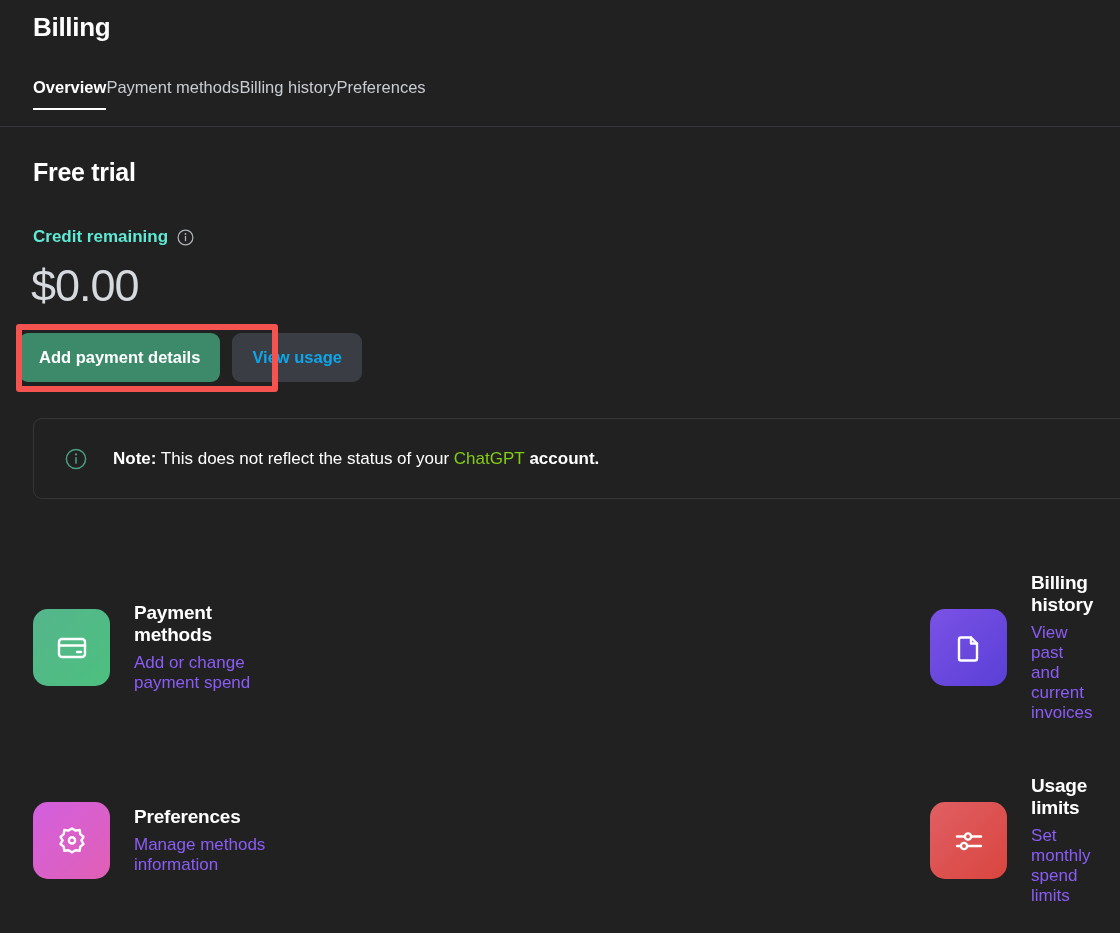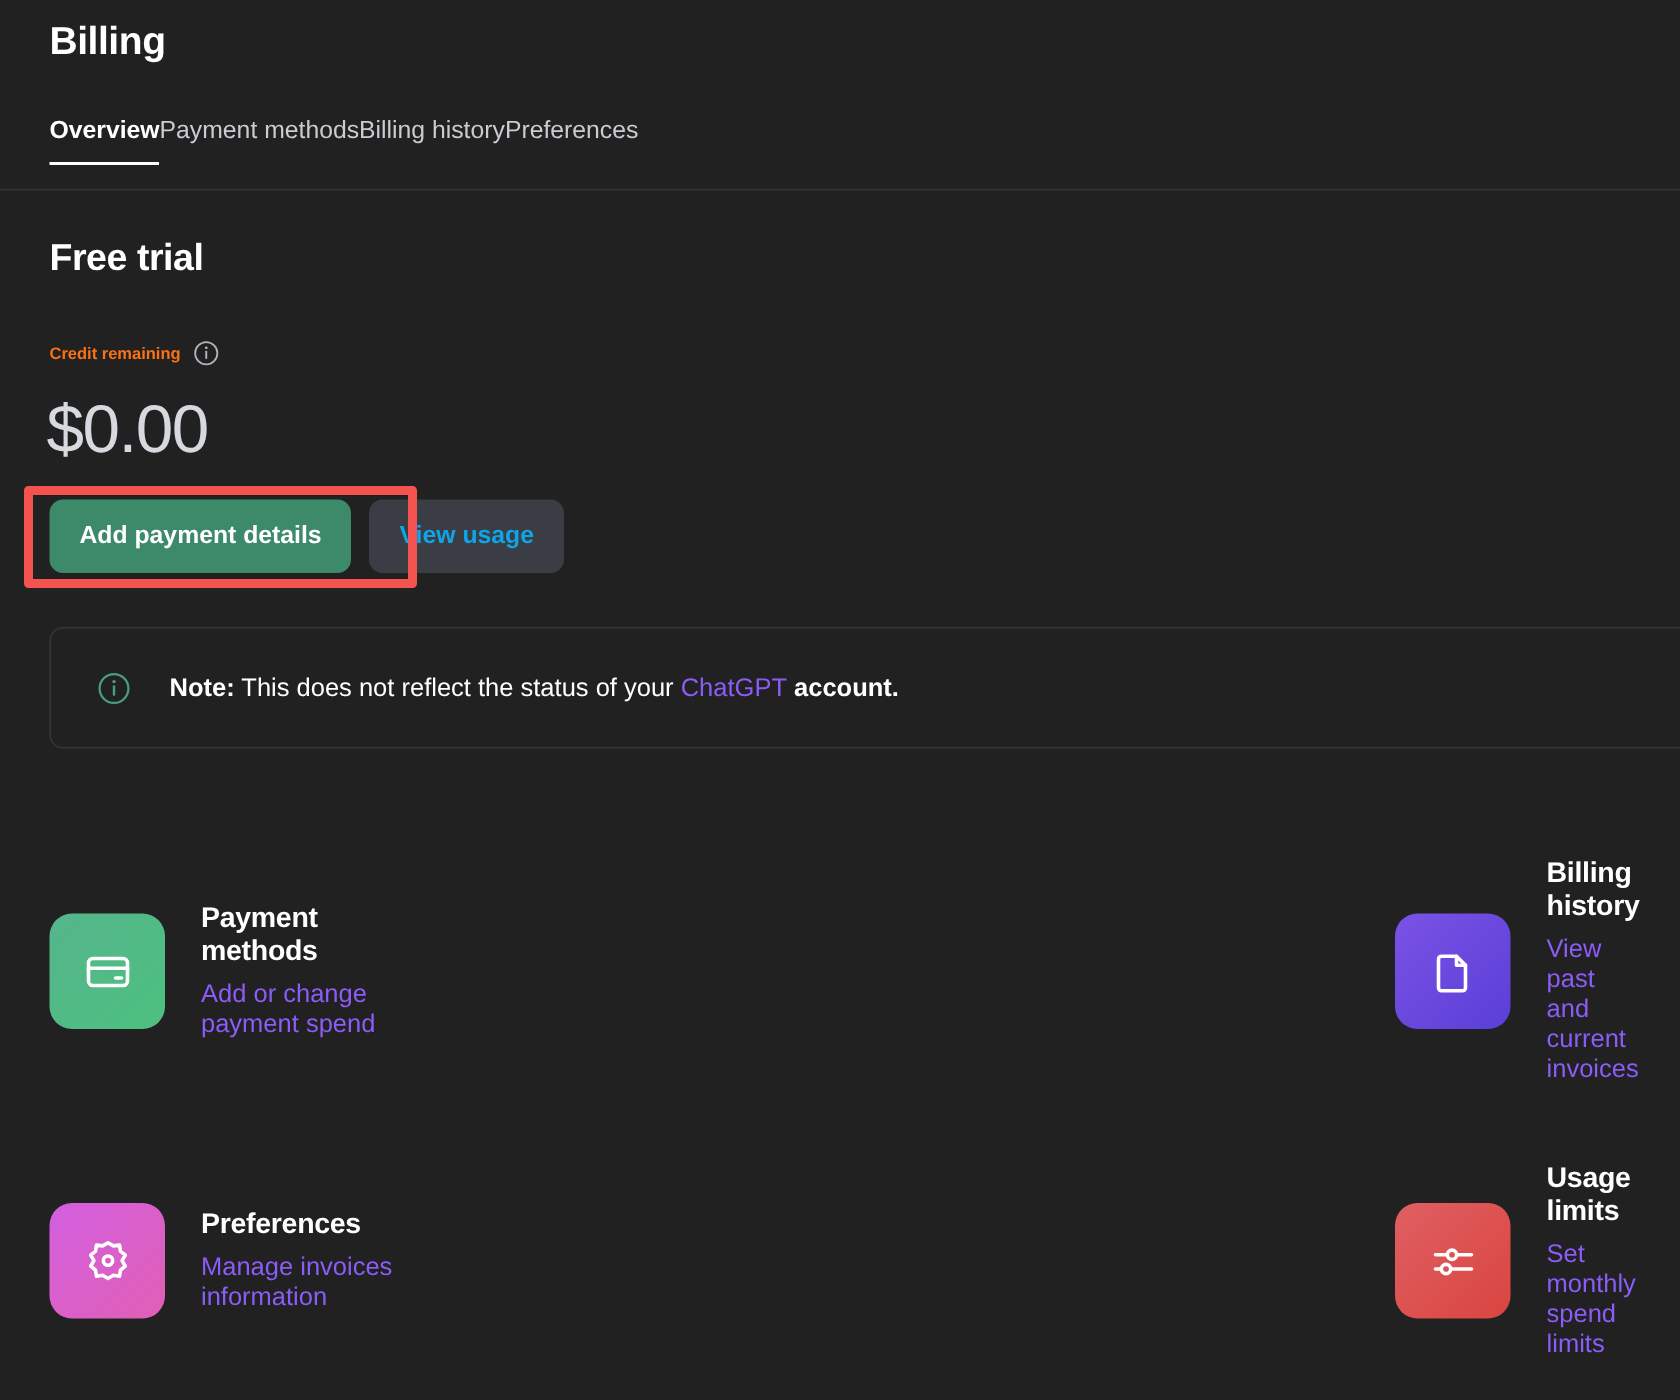--- a/index.html
+++ b/index.html
@@ -65,42 +65,42 @@
     letter-spacing: -0.3px;
   }
   .credit-row {
     position: absolute;
     left: 33px; top: 227px;
     display: flex;
     align-items: center;
     gap: 9px;
   }
   .credit-label {
-    font-size: 11px;
-    font-weight: bold;
-    color: #f97316;
+    font-size: 17px;
+    font-weight: bold;
+    color: #5eead4;
   }
   .info-circle {
     width: 17px; height: 17px;
     display: block;
   }
   .credit-amount {
     position: absolute;
     left: 31px; top: 258px;
     font-size: 45px;
     font-weight: 300;
     color: #d6d9dd;
     letter-spacing: -1px;
     line-height: 56px;
   }
 
   
   .btn-row {
     position: absolute;
-    left: 33px; top: 333px;
+    left: 19px; top: 333px;
     display: flex;
     align-items: flex-start;
     gap: 12px;
   }
   .btn {
     border: none;
     border-radius: 9px;
     font-family: "Liberation Sans", sans-serif;
     font-size: 16.5px;
     font-weight: bold;
@@ -140,21 +140,21 @@
     padding-left: 31px;
     gap: 26px;
   }
   .note-icon { width: 22px; height: 22px; display:block; flex: none; }
   .note-text {
     font-size: 17px;
     color: #ffffff;
     white-space: nowrap;
   }
   .note-text b { font-weight: bold; }
-  .note-link { color: #8b5cf6; }
+  .note-link { color: #84cc16; }
 
   
   .cards {
     position: absolute;
     left: 33px; top: 572px;
     width: 1060px;
     display: grid;
     grid-template-columns: 1fr 1fr;
     column-gap: 0px;
     row-gap: 52px;
@@ -269,21 +269,21 @@
 
     <div class="card">
       <div class="card-icon grad-pink">
         <svg width="36" height="36" viewBox="0 0 36 36" fill="none" stroke="#ffffff" stroke-width="2.4" stroke-linecap="round" stroke-linejoin="round">
           <path d="M18 5.5l3.6 2.1 4.1-.6.6 4.1 3.2 2.7-2.1 3.6 2.1 3.6-3.2 2.7-.6 4.1-4.1-.6-3.6 2.1-3.6-2.1-4.1.6-.6-4.1-3.2-2.7 2.1-3.6-2.1-3.6 3.2-2.7.6-4.1 4.1.6z"></path>
           <circle cx="18" cy="17.4" r="3.1"></circle>
         </svg>
       </div>
       <div>
         <div class="card-title">Preferences</div>
-        <div class="card-sub">Manage invoices information</div>
+        <div class="card-sub">Manage methods information</div>
       </div>
     </div>
 
     <div class="card card-right">
       <div class="card-icon grad-red">
         <svg width="36" height="36" viewBox="0 0 36 36" fill="none" stroke="#ffffff" stroke-width="2.4" stroke-linecap="round" stroke-linejoin="round">
           <line x1="6" y1="13.5" x2="13" y2="13.5"></line>
           <circle cx="17" cy="13.5" r="3.1"></circle>
           <line x1="21" y1="13.5" x2="30" y2="13.5"></line>
           <line x1="6" y1="23" x2="9" y2="23"></line>

